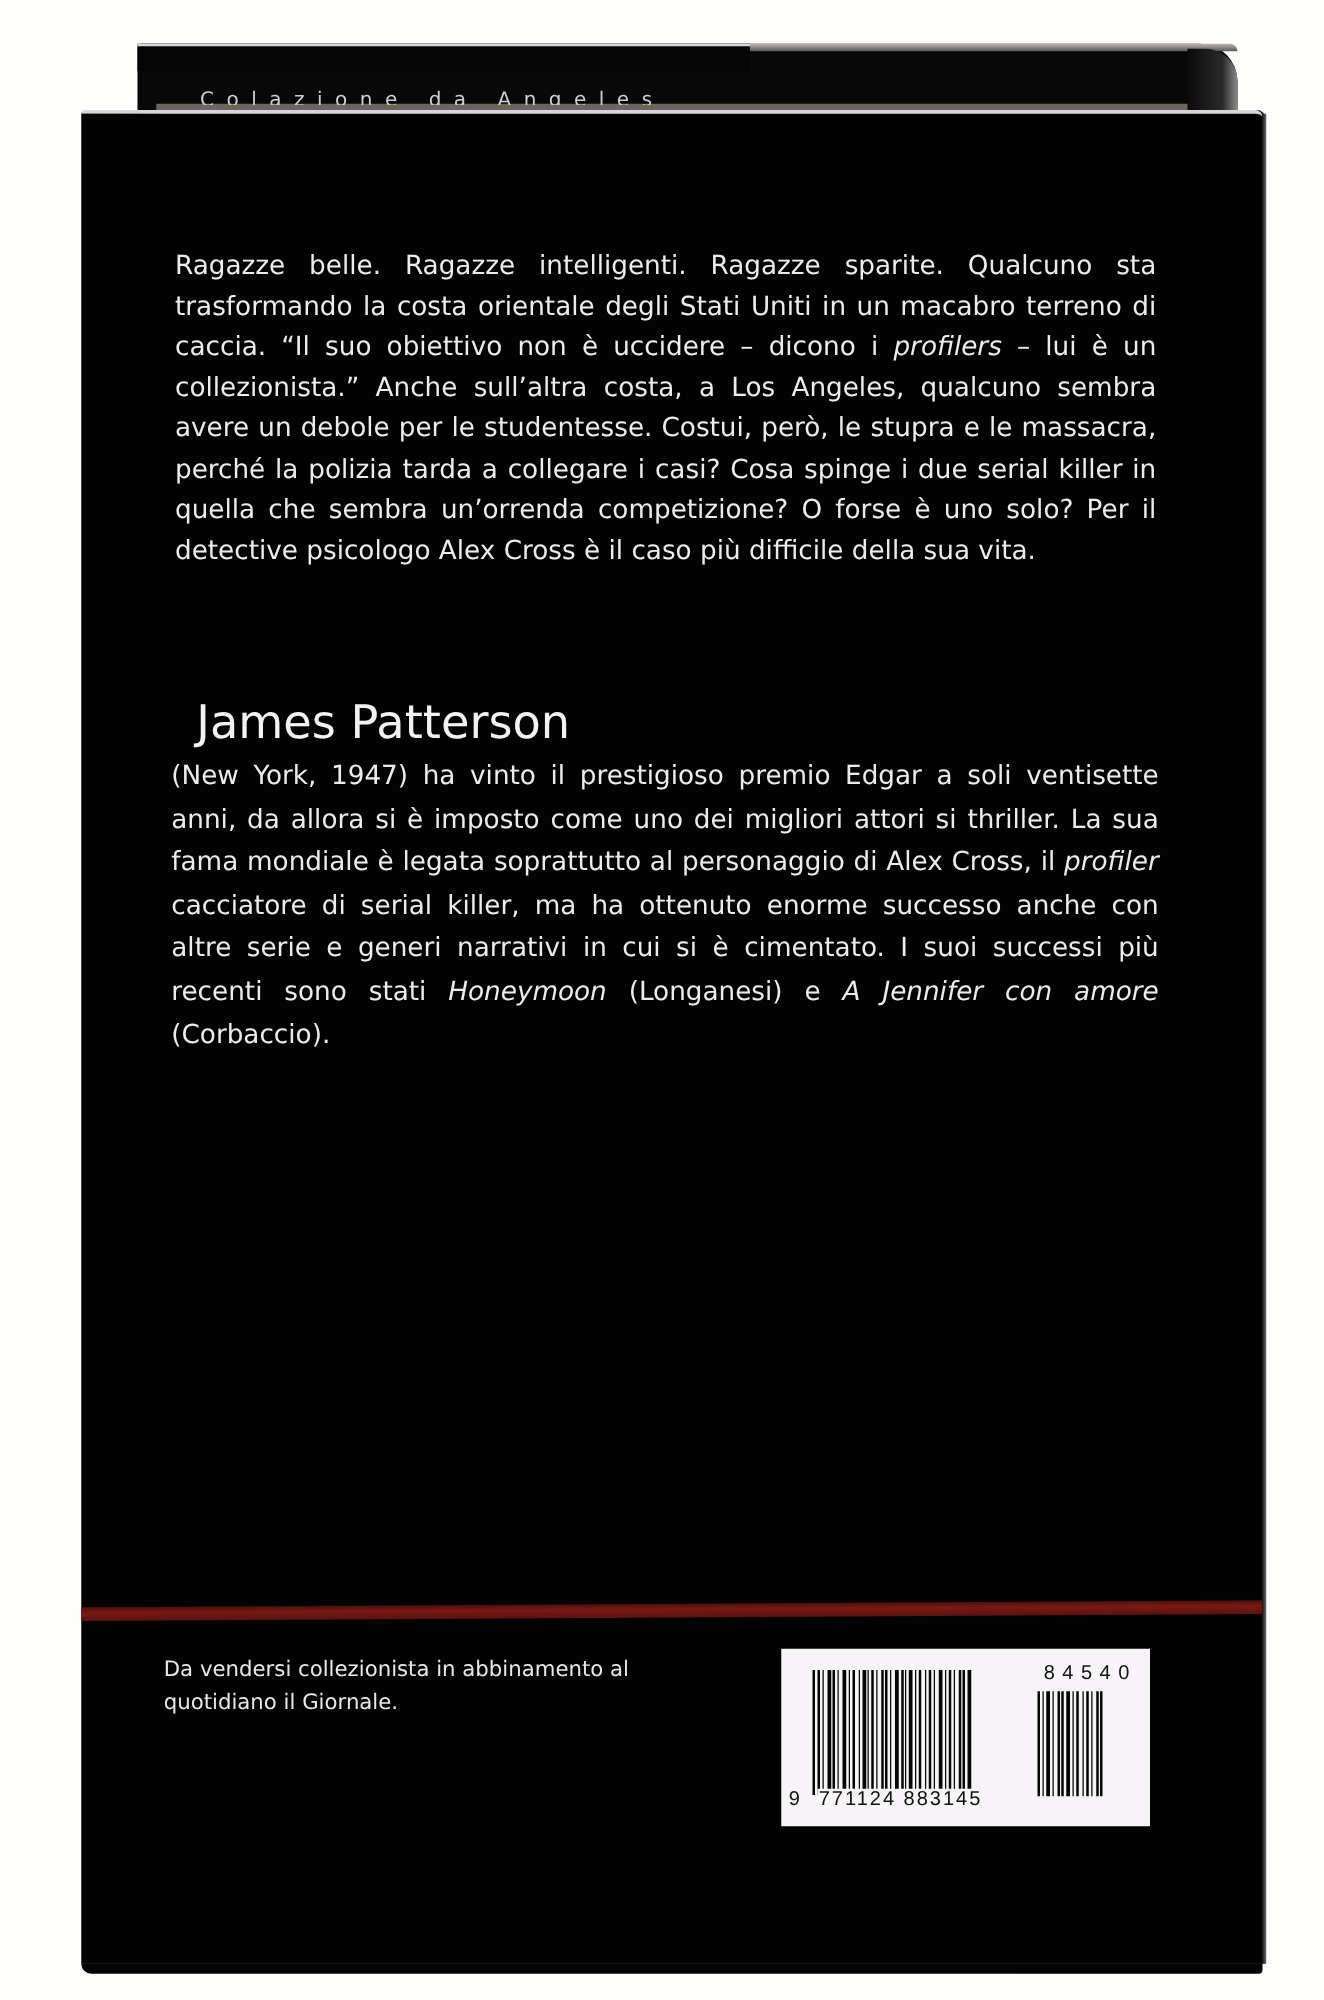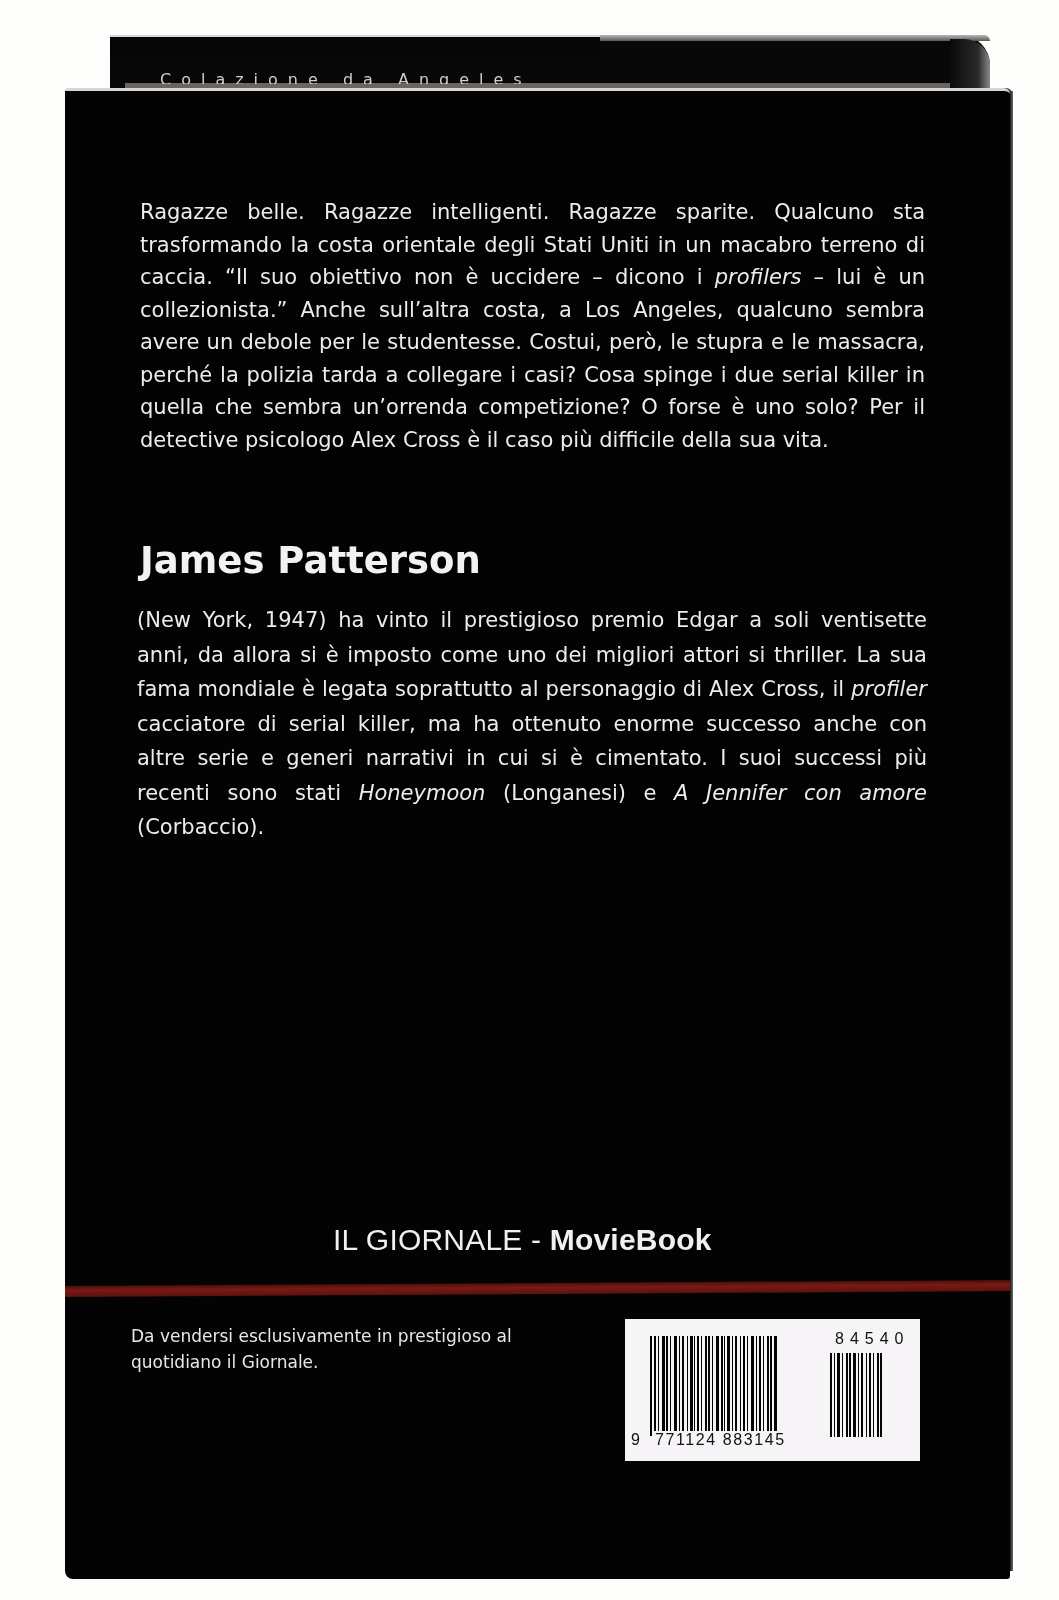--- a/index.html
+++ b/index.html
@@ -113,22 +113,22 @@
       line-height: 32.5px;
       text-align: justify;
       margin: 0;
       color: #ececec;
     }
     .author {
       position: absolute;
       left: 75px;
       top: 448px;
       font-size: 37px;
-      font-weight: bold;
-      margin: 0;
+      font-weight: normal;
+      margin: 17px;
       color: #f2f2f2;
     }
     .bio {
       position: absolute;
       left: 72px;
       top: 512px;
       width: 790px;
       font-size: 21px;
       line-height: 34.5px;
       text-align: justify;
@@ -248,27 +248,24 @@
 </div>
 
 <div class="cover">
 
   <p class="description"><span>Ragazze belle. Ragazze intelligenti. Ragazze sparite. Qualcuno sta trasformando la costa orientale degli Stati Uniti in un macabro terreno di caccia. “Il suo obiettivo non è uccidere – dicono i </span><em>profilers</em><span> – lui è un collezionista.” Anche sull’altra costa, a Los Angeles, qualcuno sembra avere un debole per le studentesse. Costui, però, le stupra e le massacra, perché la polizia tarda a collegare i casi? Cosa spinge i due serial killer in quella che sembra un’orrenda competizione? O forse è uno solo? Per il detective psicologo Alex Cross è il caso più difficile della sua vita.</span></p>
 
   <h2 class="author">James Patterson</h2>
 
   <p class="bio"><span>(New York, 1947) ha vinto il prestigioso premio Edgar a soli ventisette anni, da allora si è imposto come uno dei migliori attori si thriller. La sua fama mondiale è legata soprattutto al personaggio di Alex Cross, il </span><em>profiler</em><span> cacciatore di serial killer, ma ha ottenuto enorme successo anche con altre serie e generi narrativi in cui si è cimentato. I suoi successi più recenti sono stati </span><em>Honeymoon</em><span> (Longanesi) e </span><em>A Jennifer con amore</em><span> (Corbaccio).</span></p>
 
-  <div class="publisher">
-    <span>IL GIORNALE - </span><span class="bold">MovieBook</span>
-  </div>
 
   <div class="red-stripe"></div>
 
-  <p class="disclaimer">Da vendersi esclusivamente in prestigioso al quotidiano il Giornale.</p>
+  <p class="disclaimer">Da vendersi collezionista in abbinamento al quotidiano il Giornale.</p>
 
   <div class="barcode-box">
     <div class="barcode-main" id="bc-main">
         <div class="bar" style="width: 2px;"></div>
         <div class="gap" style="width: 2px;"></div>
         <div class="bar" style="width: 2px;"></div>
         <div class="gap" style="width: 2px;"></div>
         <div class="bar" style="width: 1px;"></div>
         <div class="gap" style="width: 3px;"></div>
         <div class="bar" style="width: 3px;"></div>

